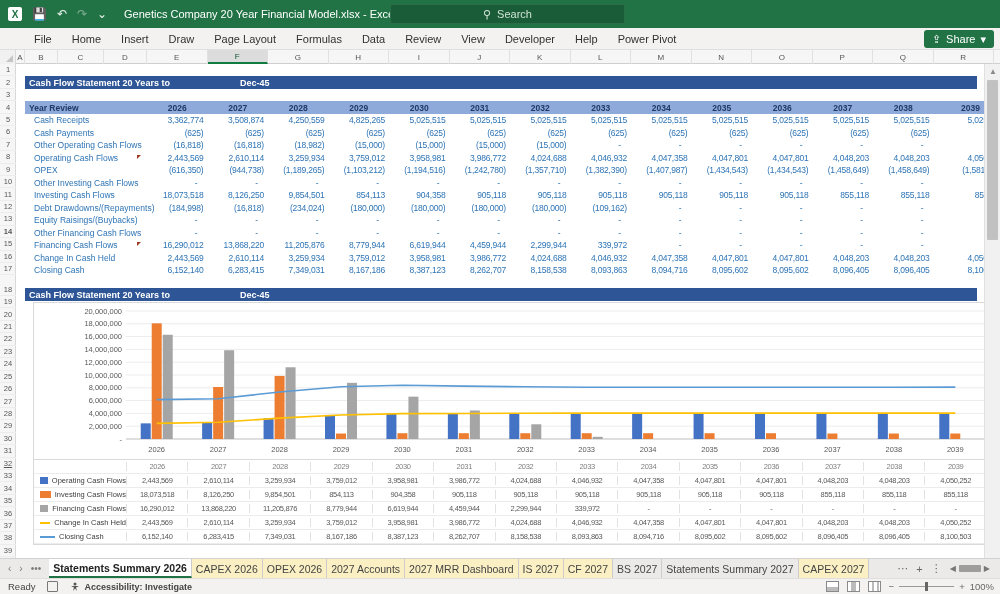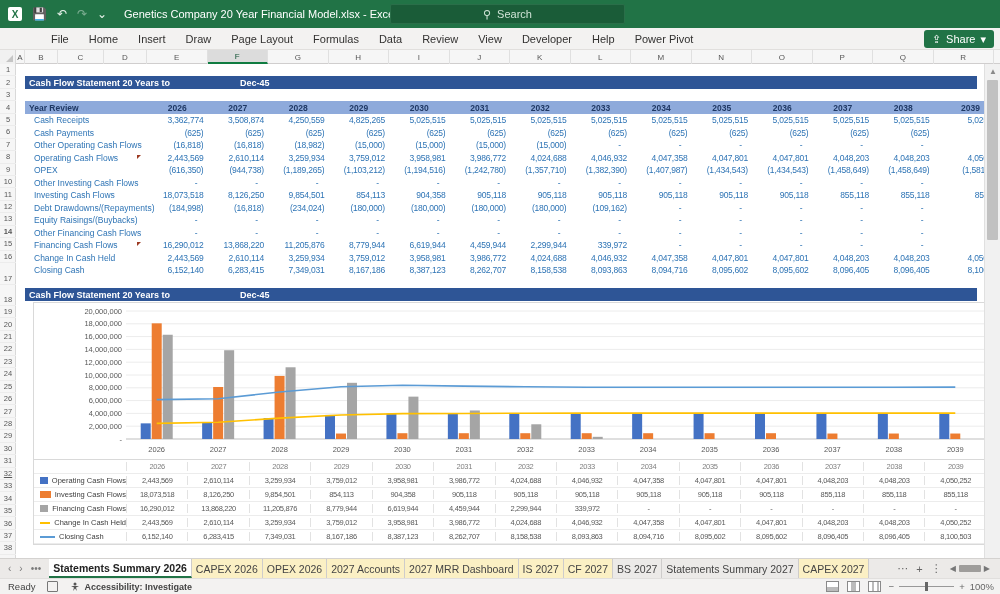--- a/index.html
+++ b/index.html
@@ -13,21 +13,21 @@
   .excel-logo { width:14px; height:14px; background:#fff; border-radius:2px; color:#217346; font-weight:bold; font-size:10px; display:flex; align-items:center; justify-content:center; }
   .dim { opacity:.45; }
   .title-text { font-size:11px; color:#fff; white-space:nowrap; margin-left:14px; }
   .searchbox { position:absolute; left:390px; top:4px; width:235px; height:20px; background:#1a5c38; border:1px solid #2a6e49; border-radius:2px; display:flex; align-items:center; justify-content:center; gap:6px; color:#cfe3d6; font-size:11px; cursor:text; }
   .tb-right { position:absolute; right:0; top:0; height:28px; display:flex; align-items:center; gap:0; }
   .avatar { width:18px; height:18px; border-radius:50%; background:#0e6b52; border:1px solid #3b8a66; color:#fff; font-size:7.5px; font-weight:bold; display:flex; align-items:center; justify-content:center; margin-right:14px; }
   .winbtn { width:30px; height:28px; display:flex; align-items:center; justify-content:center; font-size:11px; color:#eaf3ec; cursor:pointer; }
 
   
   .menubar { position:absolute; top:28px; left:0; width:1000px; height:22px; background:#f3f2f1; border-bottom:1px solid #e1dfdd; display:flex; align-items:center; }
-  .menu-tabs { display:flex; align-items:center; padding-left:24px; gap:0;margin-left:17px; }
+  .menu-tabs { display:flex; align-items:center; padding-left:24px; gap:0; }
   .menu-tab { font-size:11px; color:#323130; padding:3px 10px; cursor:pointer; white-space:nowrap; }
   .share-btn { position:absolute; right:6px; top:2px; height:18px; background:#217346; color:#fff; border-radius:3px; font-size:11px; display:flex; align-items:center; gap:5px; padding:0 8px; cursor:pointer; }
 
   
   .colheaders { position:absolute; top:50px; left:0; width:1000px; height:14px; background:#f6f6f6; border-bottom:1px solid #d0cece; display:flex; }
   .corner { width:16px; height:14px; border-right:1px solid #d9d9d9; position:relative; background:#f1f1f1; }
   .corner:after { content:""; position:absolute; right:2px; bottom:2px; border-left:7px solid transparent; border-bottom:7px solid #c5c5c5; }
   .colhdr { height:14px; border-right:1px solid #e0e0e0; font-size:8px; color:#565656; display:flex; align-items:center; justify-content:center; cursor:pointer; }
   .colhdr.sel { background:#dcdcdc; border-bottom:2px solid #107c41; color:#0f5132; }
 
@@ -165,21 +165,21 @@
         <div class="rowhdr" style="height: 12.45px;">7</div>
         <div class="rowhdr" style="height: 12.45px;">8</div>
         <div class="rowhdr" style="height: 12.45px;">9</div>
         <div class="rowhdr" style="height: 12.45px;">10</div>
         <div class="rowhdr" style="height: 12.45px;">11</div>
         <div class="rowhdr" style="height: 12.45px;">12</div>
         <div class="rowhdr" style="height: 12.45px;">13</div>
         <div class="rowhdr" style="height: 12.45px; font-weight: bold;">14</div>
         <div class="rowhdr" style="height: 12.45px;">15</div>
         <div class="rowhdr" style="height: 12.45px;">16</div>
-        <div class="rowhdr" style="height: 12.45px; margin-top: 10px;">17</div>
+        <div class="rowhdr" style="height: 12.45px;">17</div>
         <div class="rowhdr" style="height: 12.45px; margin-top: 8px;">18</div>
         <div class="rowhdr" style="height: 12.45px;">19</div>
         <div class="rowhdr" style="height: 12.45px;">20</div>
         <div class="rowhdr" style="height: 12.45px;">21</div>
         <div class="rowhdr" style="height: 12.45px;">22</div>
         <div class="rowhdr" style="height: 12.45px;">23</div>
         <div class="rowhdr" style="height: 12.45px;">24</div>
         <div class="rowhdr" style="height: 12.45px;">25</div>
         <div class="rowhdr" style="height: 12.45px;">26</div>
         <div class="rowhdr" style="height: 12.45px;">27</div>

